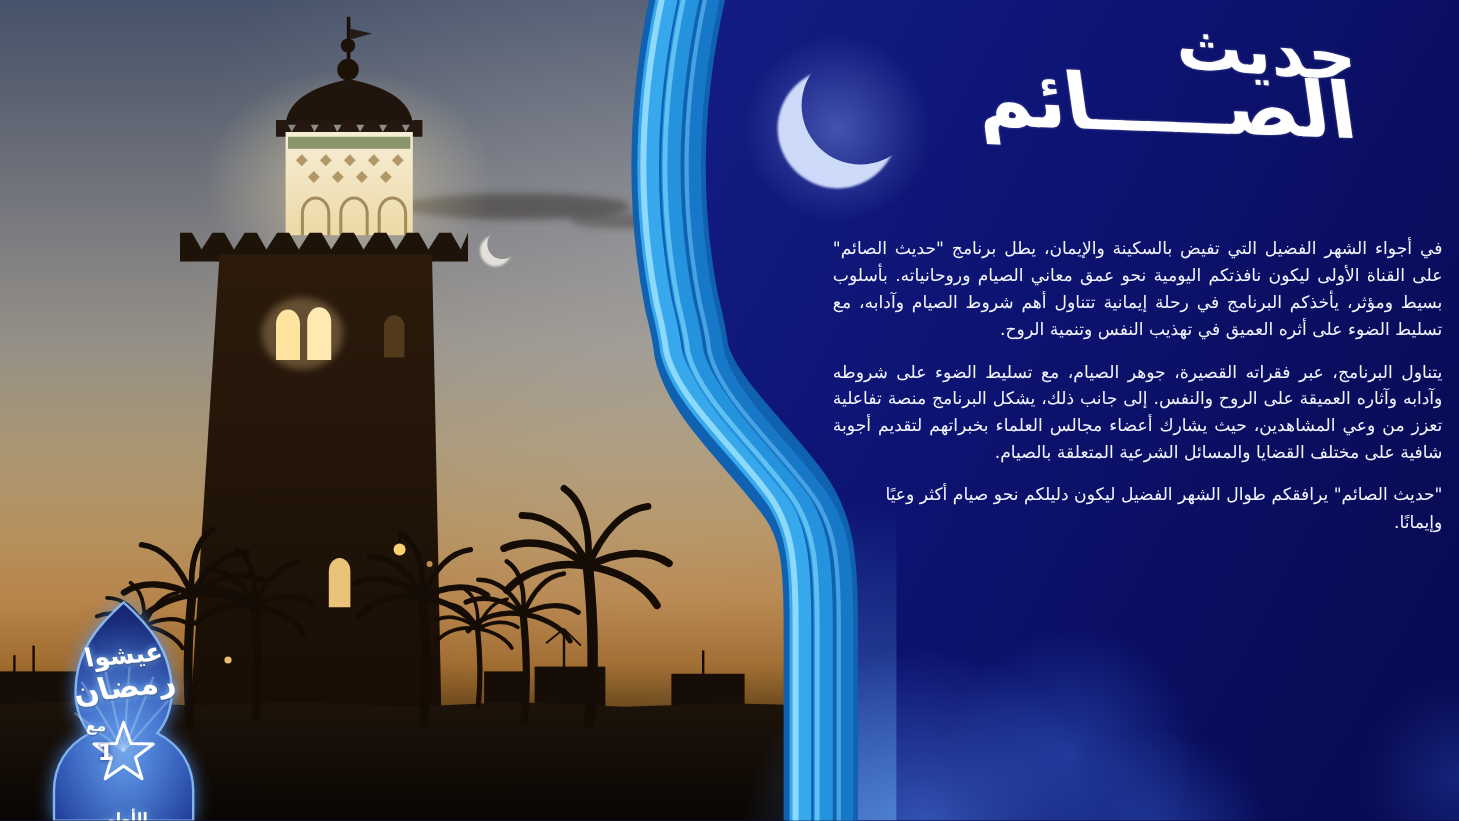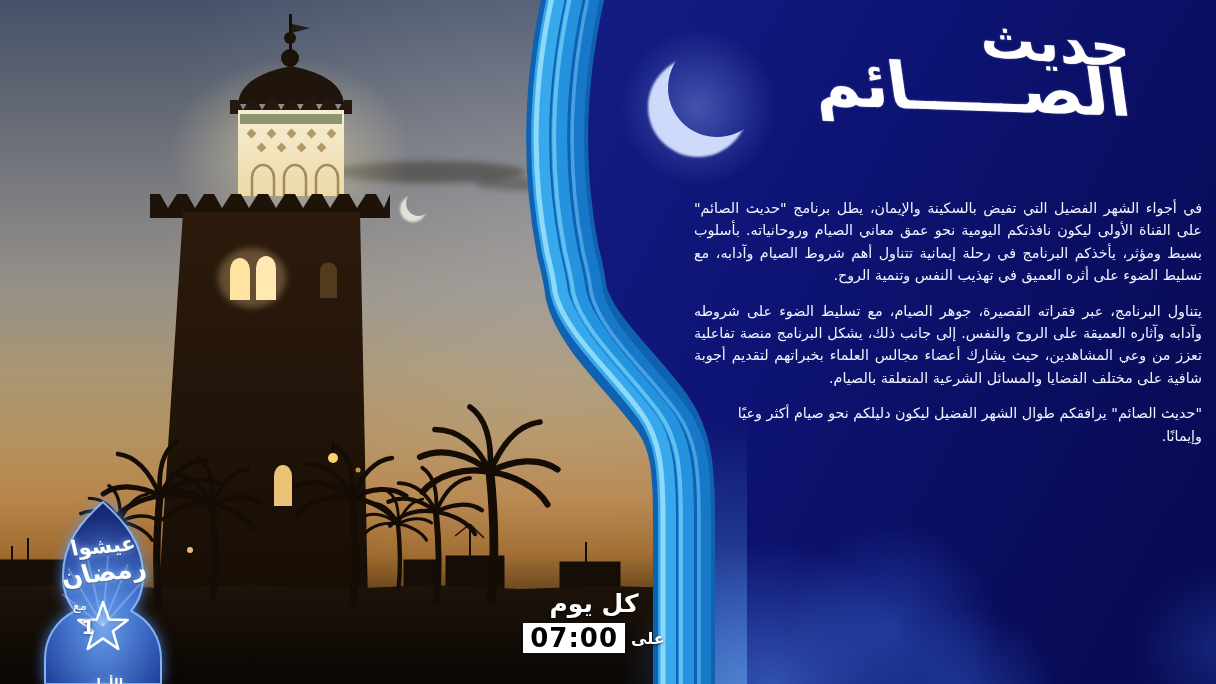--- a/index.html
+++ b/index.html
@@ -61,21 +61,21 @@
   
   .badge{position:absolute;left:38px;top:498px;width:130px;height:186px;
     filter:drop-shadow(0 0 7px rgba(80,150,255,.75));}
   .badge svg{position:absolute;left:0;top:0;}
   .badge .t{
     position:absolute;left:0;width:100%;text-align:center;color:#fff;direction:rtl;
     text-shadow:0 0 6px rgba(140,200,255,.95),0 1px 2px rgba(0,0,30,.6);
   }
   .badge .w1{top:36px;font-size:21px;font-weight:bold;transform:rotate(-5deg) skewX(8deg);}
   .badge .w2{top:60px;font-size:25px;font-weight:bold;transform:rotate(-7deg) skewX(10deg);}
-  .badge .w3{top:100px;left:28px;width:28px;font-size:13px;font-weight:normal;text-align:center;}
+  .badge .w3{top:100px;left:28px;width:28px;font-size:13px;font-weight:bold;text-align:center;}
   .badge .num{
     top:118px;left:30px;width:40px;font-size:19px;font-weight:bold;
     text-shadow:0 0 4px rgba(20,40,120,.9);
   }
   .badge .chan{top:158px;font-size:13px;font-weight:bold;letter-spacing:1px;margin-top:20px;}
 </style>
 </head>
 <body>
 
 <div class="stage">
@@ -270,27 +270,20 @@
     <div class="l1">حديث</div>
     <div class="l2">الصـــــائم</div>
   </div>
 
   <div class="about">
     <p>في أجواء الشهر الفضيل التي تفيض بالسكينة والإيمان، يطل برنامج "حديث الصائم" على القناة الأولى ليكون نافذتكم اليومية نحو عمق معاني الصيام وروحانياته. بأسلوب بسيط ومؤثر، يأخذكم البرنامج في رحلة إيمانية تتناول أهم شروط الصيام وآدابه، مع تسليط الضوء على أثره العميق في تهذيب النفس وتنمية الروح.</p>
     <p>يتناول البرنامج، عبر فقراته القصيرة، جوهر الصيام، مع تسليط الضوء على شروطه وآدابه وآثاره العميقة على الروح والنفس. إلى جانب ذلك، يشكل البرنامج منصة تفاعلية تعزز من وعي المشاهدين، حيث يشارك أعضاء مجالس العلماء بخبراتهم لتقديم أجوبة شافية على مختلف القضايا والمسائل الشرعية المتعلقة بالصيام.</p>
     <p class="last">"حديث الصائم" يرافقكم طوال الشهر الفضيل ليكون دليلكم نحو صيام أكثر وعيًا وإيمانًا.</p>
   </div>
 
-  <div class="schedule">
-    <div class="freq">كل يوم</div>
-    <div class="row">
-      <span class="prep">على</span>
-      <span class="timebox">07:00</span>
-    </div>
-  </div>
 
   <div class="badge">
     <svg width="130" height="186" viewBox="0 0 130 186">
       <defs>
         <linearGradient id="archGrad" x1="0" y1="0" x2="0" y2="1">
           <stop offset="0" stop-color="#16246e"></stop>
           <stop offset="0.55" stop-color="#2a50b4"></stop>
           <stop offset="1" stop-color="#1c3a96"></stop>
         </linearGradient>
         <radialGradient id="archLight" cx="0.5" cy="0.68" r="0.6">

